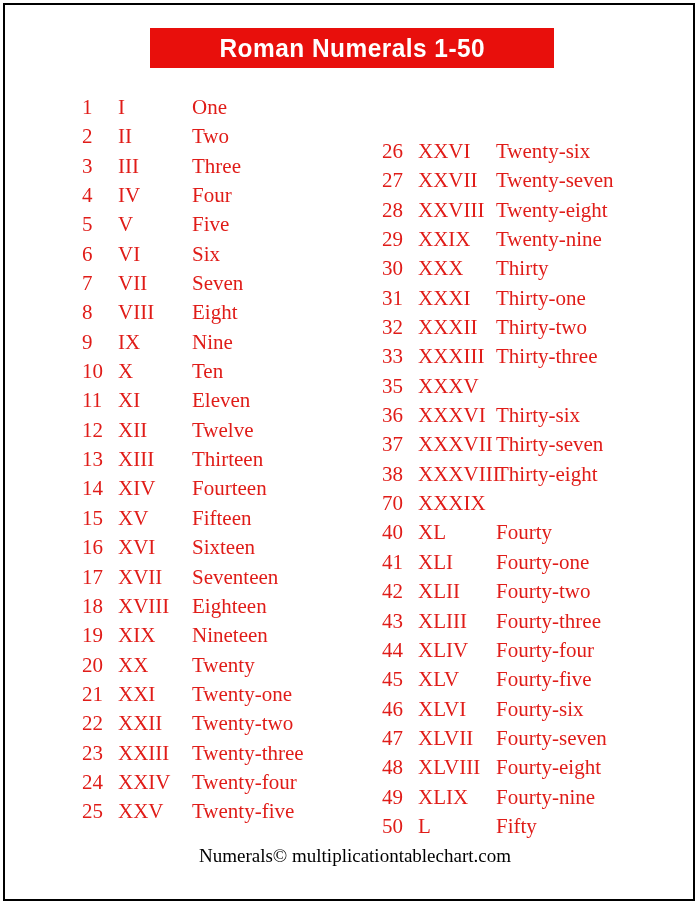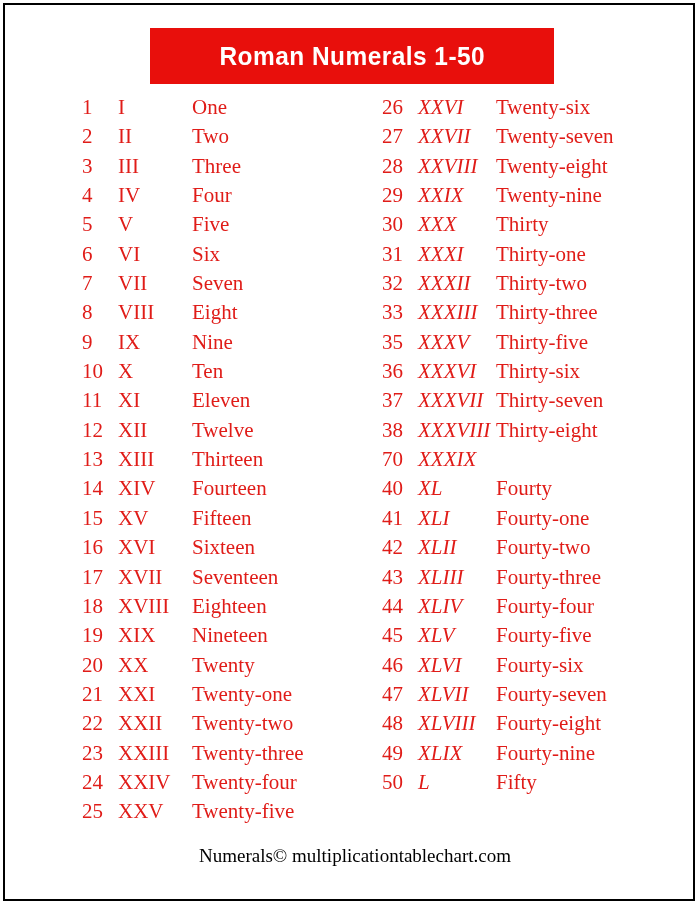--- a/index.html
+++ b/index.html
@@ -25,21 +25,21 @@
     box-sizing: border-box;
     background: #ffffff;
   }
 
   
   #title-banner {
     position: absolute;
     left: 145px;
     top: 23px;
     width: 404px;
-    height: 56px;
+    height: 40px;
     background: #e80f0c;
     display: flex;
     align-items: center;
     justify-content: center;
   }
   #title-text {
     color: #ffffff;
     font-family: "Liberation Sans", sans-serif;
     font-size: 26px;
     font-weight: bold;
@@ -53,42 +53,42 @@
     position: absolute;
     left: 0;
     top: 88px;
     width: 700px;
   }
   .column {
     position: absolute;
     top: 0;
   }
   #column-left  { left: 77px; }
-  #column-right { left: 377px; }
+  #column-right { left: 377px; margin-top: 44px; }
 
   .table-row {
     display: flex;
     align-items: baseline;
     height: 29.35px;
     color: #e01c18;
     font-size: 21px;
     line-height: 29.35px;
     white-space: nowrap;
   }
   .cell-number {
     width: 36px;
     text-align: left;
     flex: none;
   }
   .cell-roman {
     flex: none;
     text-align: left;
   }
   #column-left  .cell-roman { width: 74px; }
-  #column-right .cell-roman { width: 78px; font-style: italic; }
+  #column-right .cell-roman { width: 78px; }
   .cell-word {
     flex: none;
     text-align: right;
   }
 
   
   #footer {
     position: absolute;
     left: 0;
     top: 840px;
@@ -273,21 +273,20 @@
           <span class="cell-word">Thirty-two</span>
         </div>
         <div class="table-row">
           <span class="cell-number">33</span>
           <span class="cell-roman">XXXIII</span>
           <span class="cell-word">Thirty-three</span>
         </div>
         <div class="table-row">
           <span class="cell-number">35</span>
           <span class="cell-roman">XXXV</span>
-          <span class="cell-word">Thirty-five</span>
         </div>
         <div class="table-row">
           <span class="cell-number">36</span>
           <span class="cell-roman">XXXVI</span>
           <span class="cell-word">Thirty-six</span>
         </div>
         <div class="table-row">
           <span class="cell-number">37</span>
           <span class="cell-roman">XXXVII</span>
           <span class="cell-word">Thirty-seven</span>

